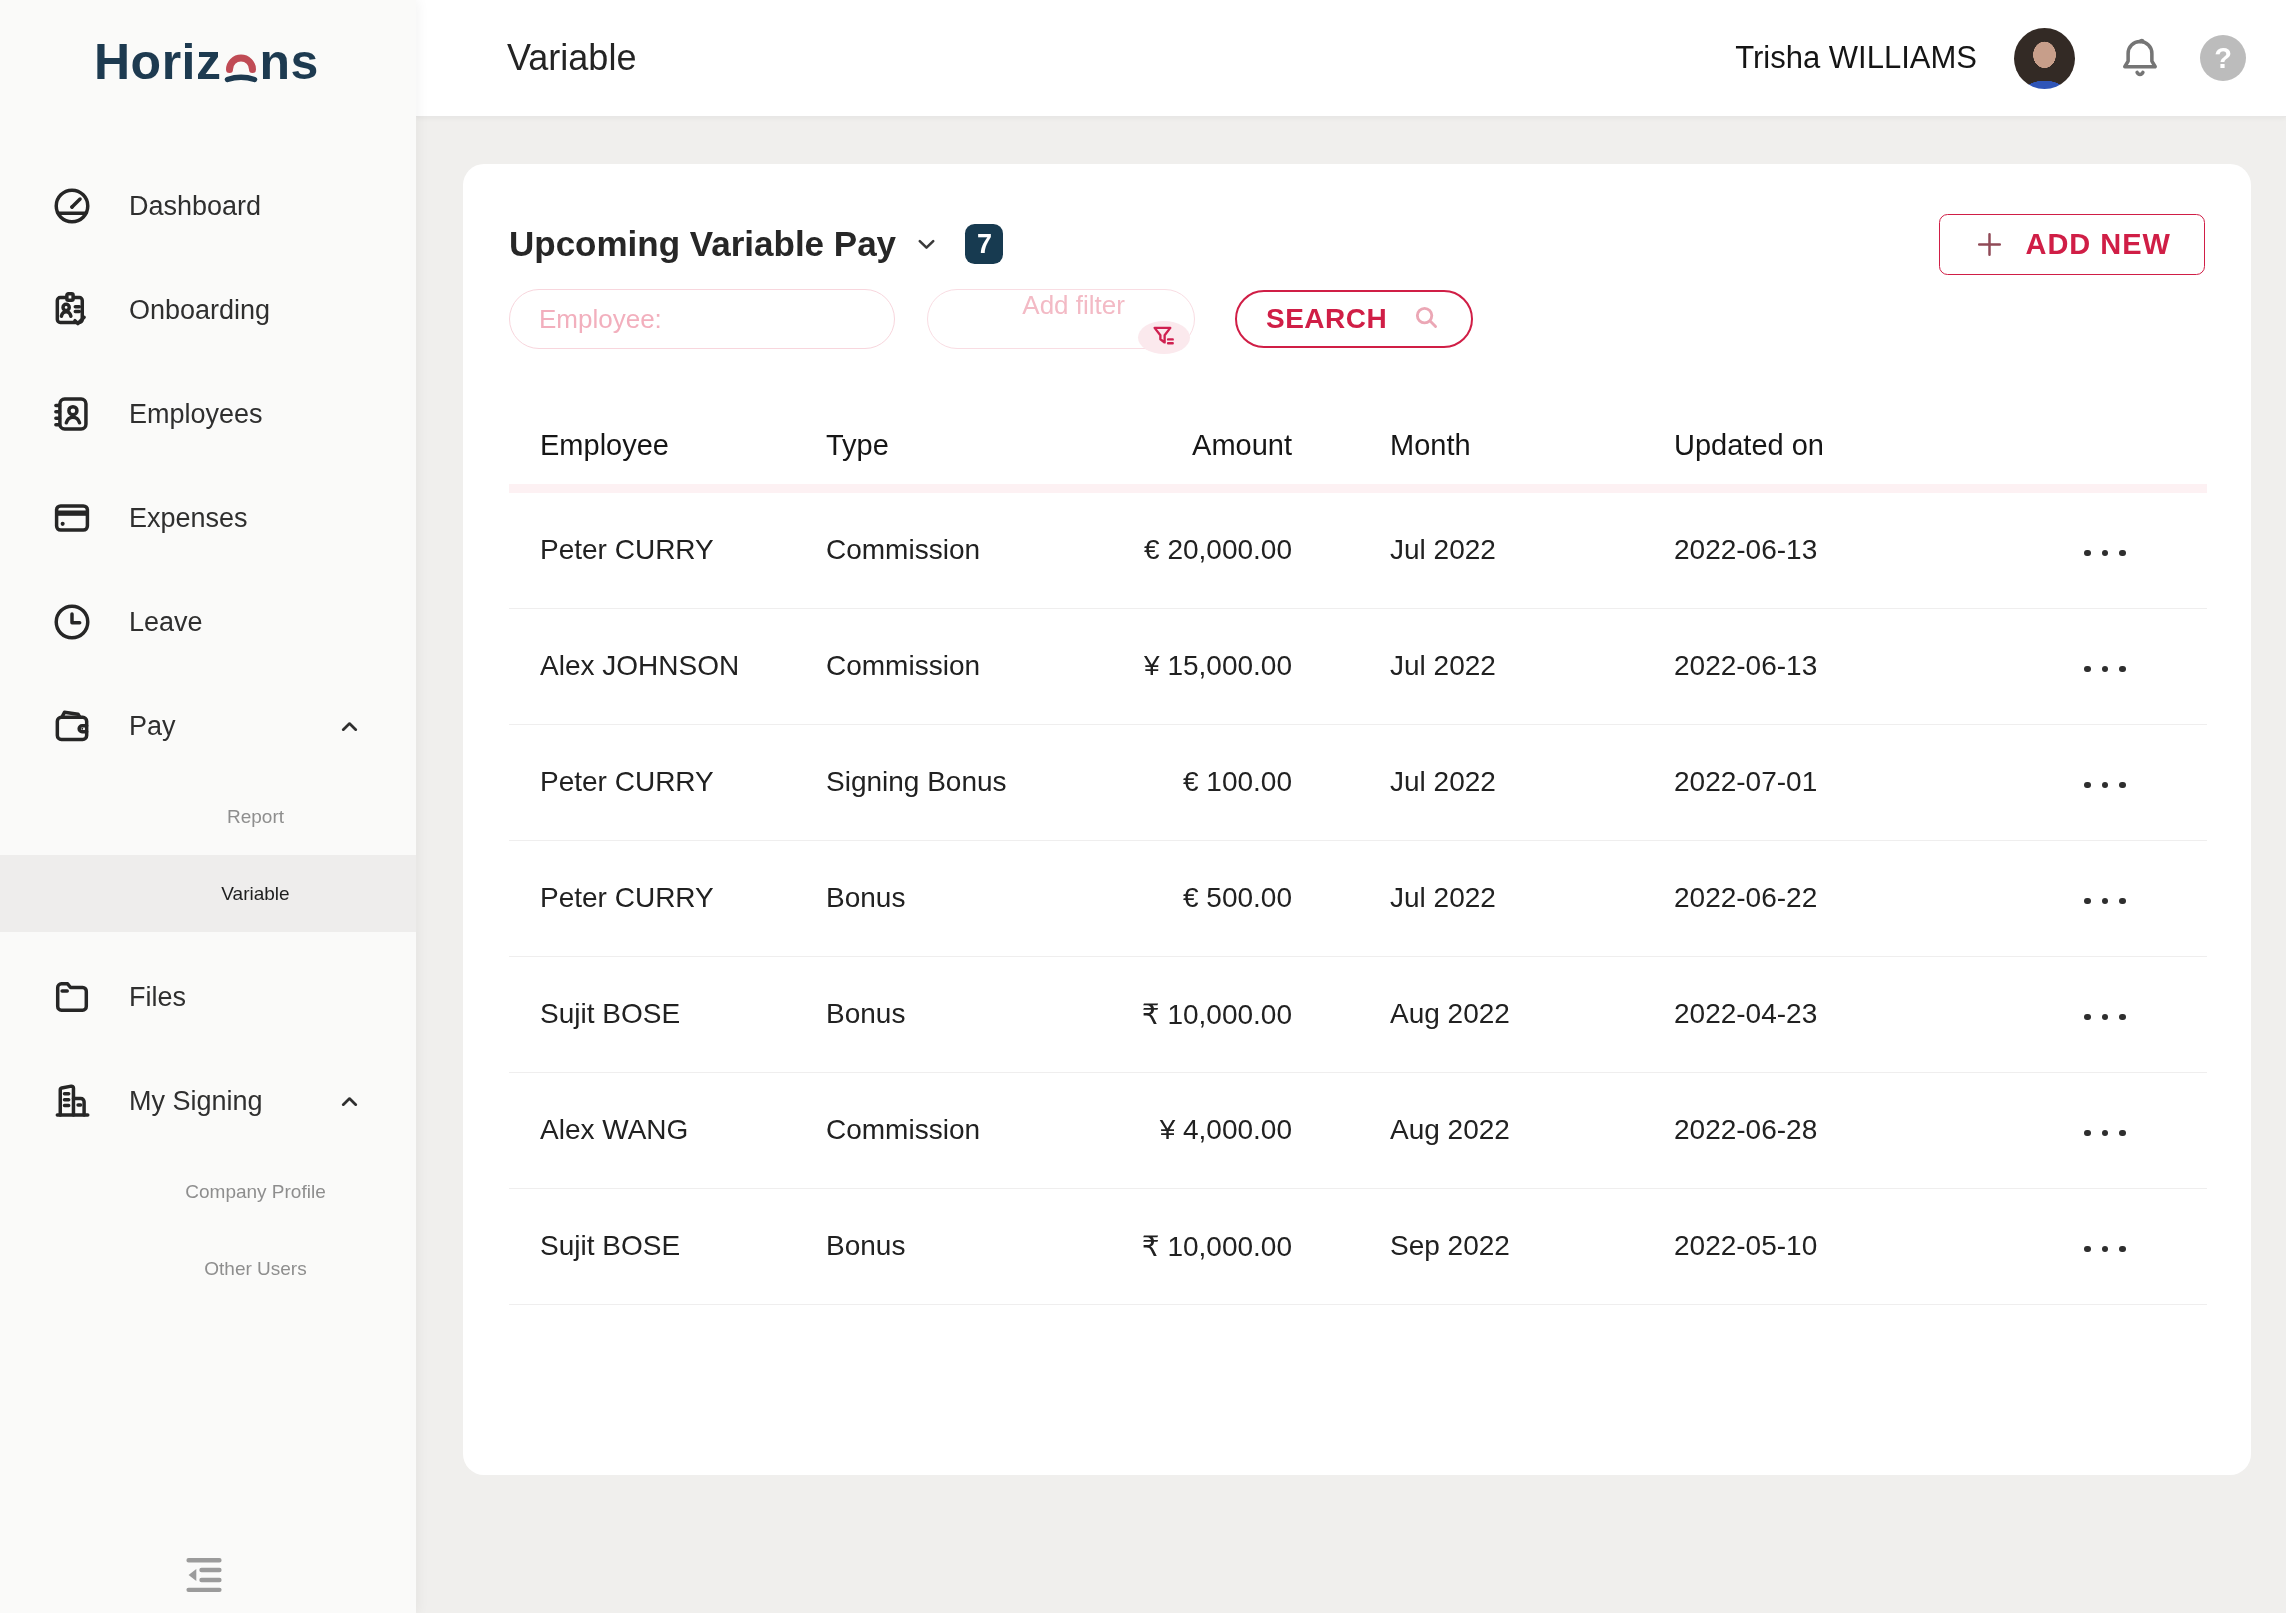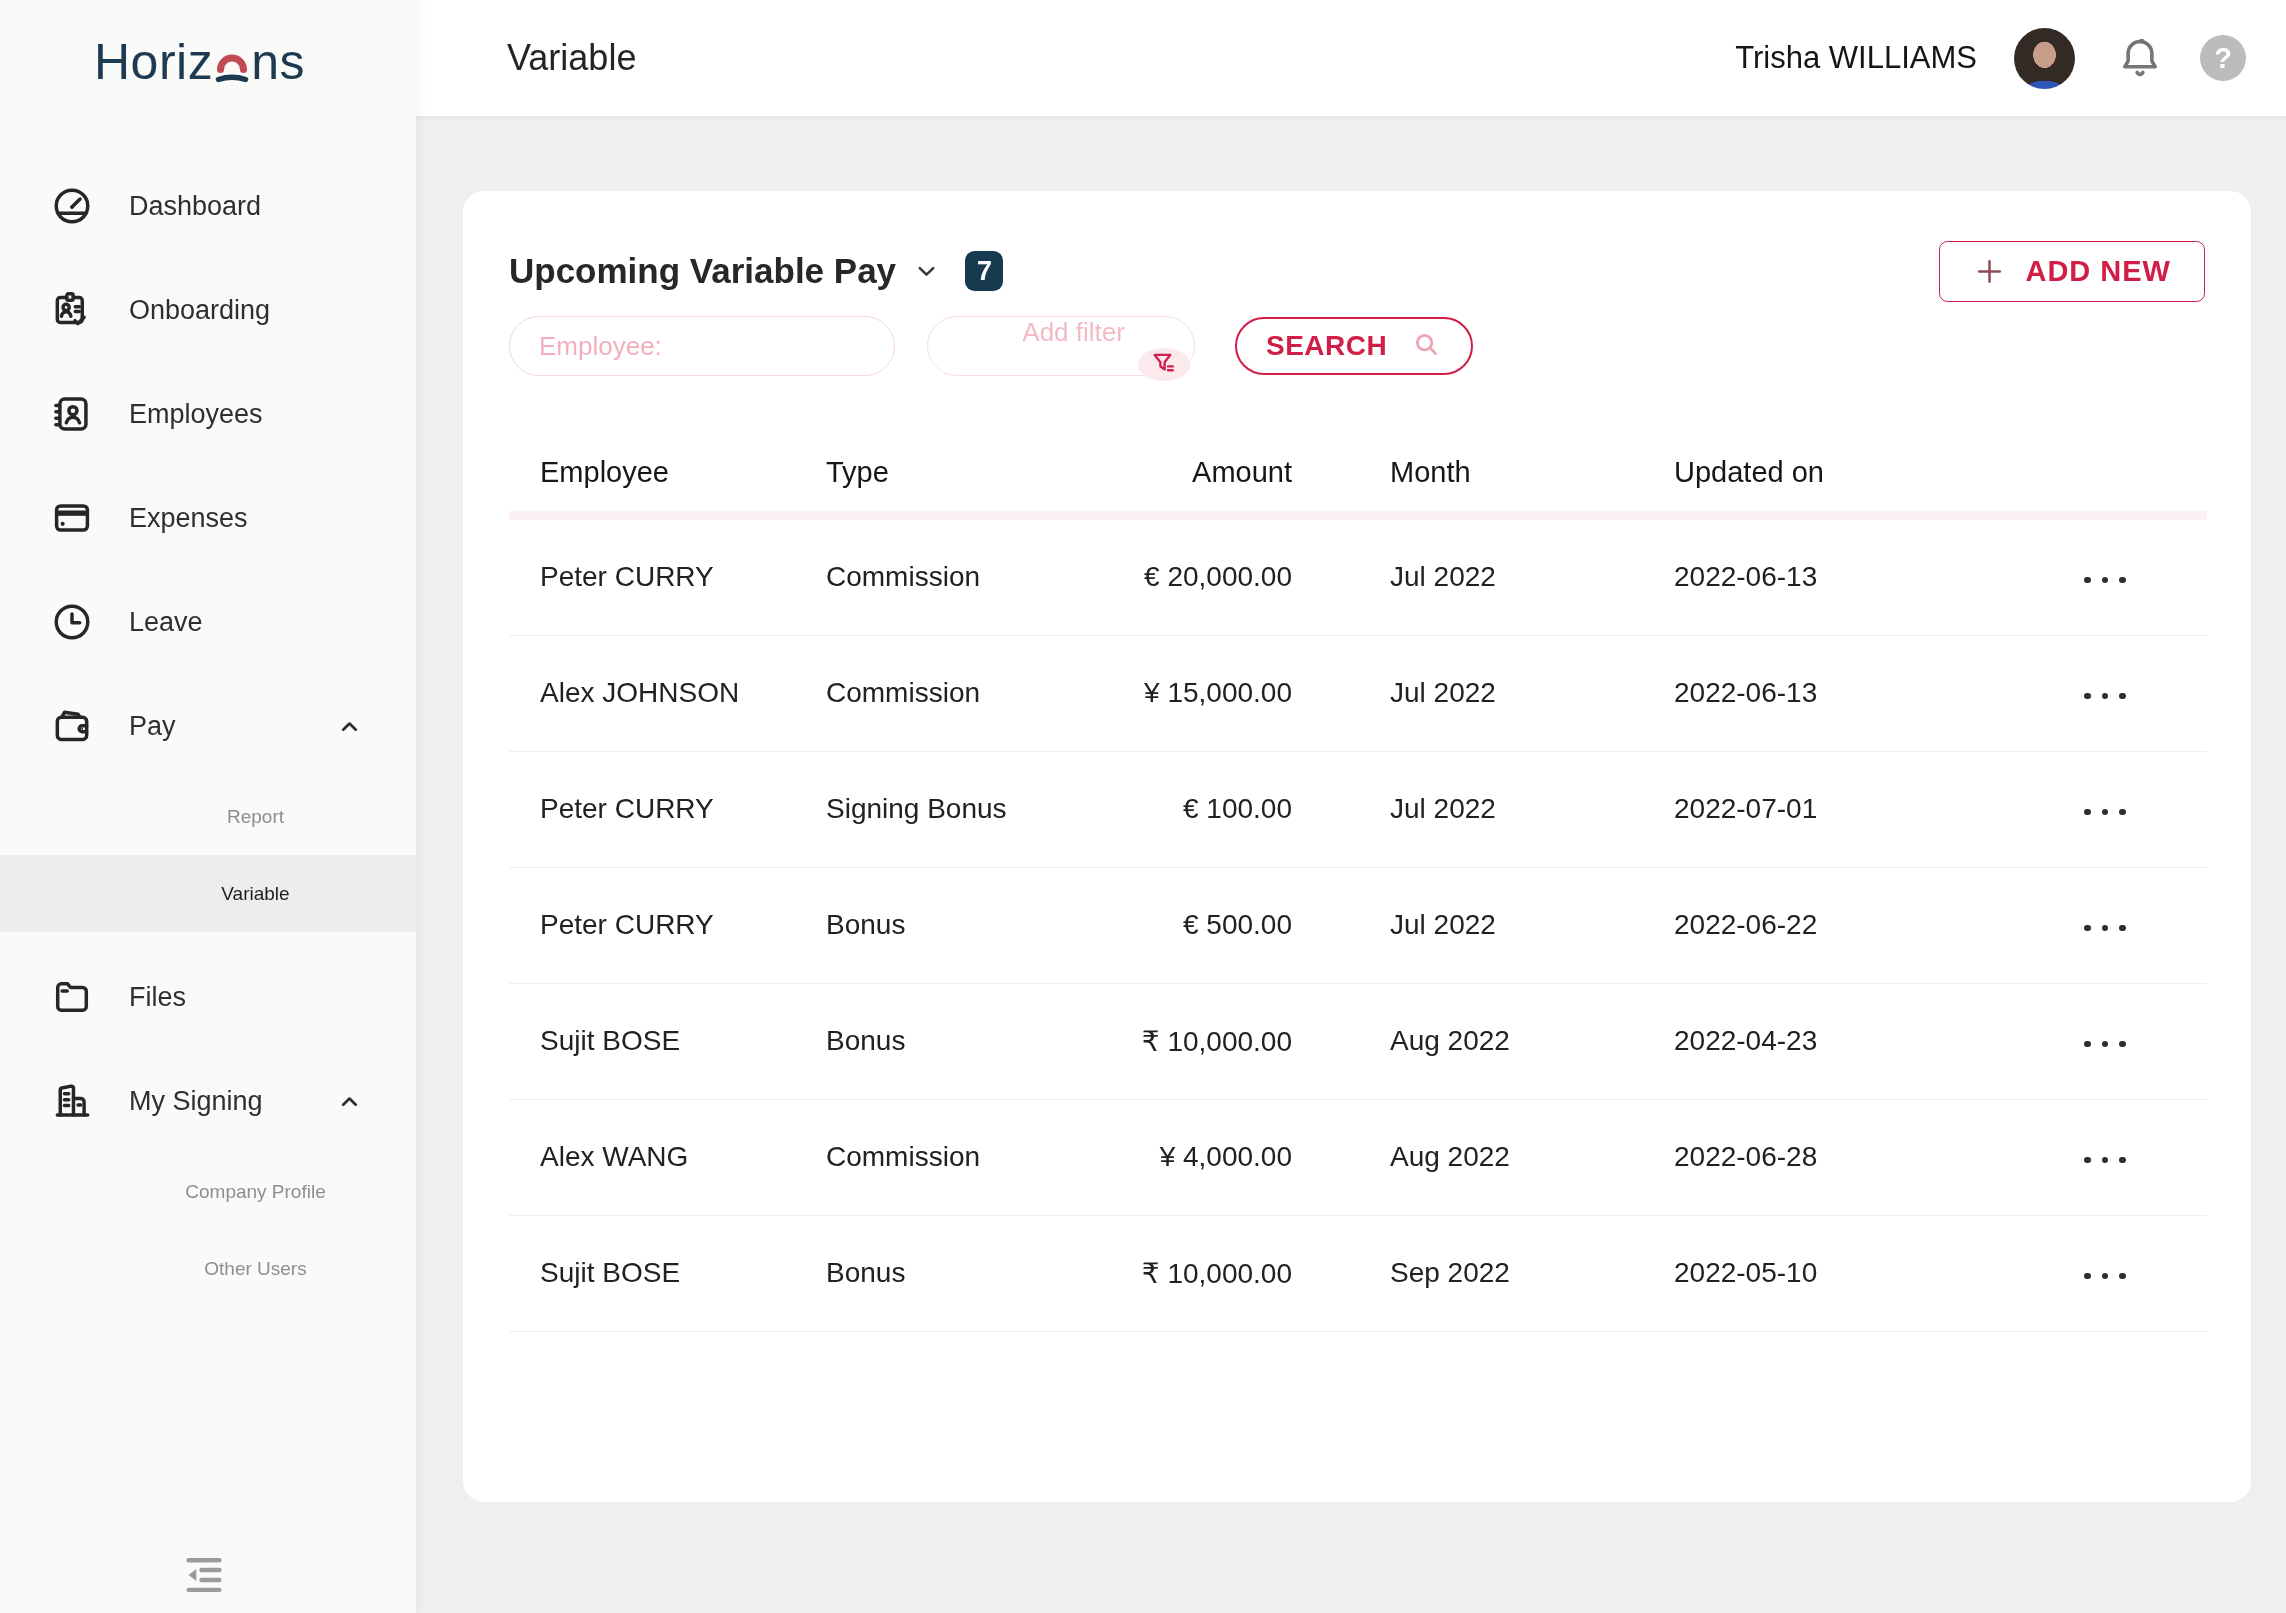--- a/index.html
+++ b/index.html
@@ -3,21 +3,21 @@
 <meta charset="utf-8">
 <style>
   * { margin:0; padding:0; box-sizing:border-box; }
   html,body { width:2286px; height:1614px; overflow:hidden;
     font-family:"Liberation Sans","DejaVu Sans",sans-serif; background:#f0efed; }
   .app { position:relative; width:2286px; height:1614px; }
 
   
   .sidebar { position:absolute; left:0; top:0; width:416px; height:1614px;
     background:#fafaf9; z-index:3; box-shadow:2.9px 0 11.5px rgba(0,0,0,.05); }
-  .logo { padding:33px 0 0 94px; font-size:50px; font-weight:400; color:#1d3a50;
+  .logo { padding:33px 0 0 94px; font-size:50px; font-weight:700; color:#1d3a50;
     letter-spacing:0.5px; height:154px; cursor:pointer; }
   .logo-o { display:inline-block; width:36px; height:48px; vertical-align:-6.7px; margin:0 1px; }
   .nav-item { display:flex; align-items:center; height:104px; padding-left:50px; cursor:pointer; }
   .nav-icon { width:44px; height:44px; color:#262626; flex:0 0 44px; display:flex; align-items:center; }
   .nav-icon svg { width:44px; height:44px; }
   .nav-label { margin-left:35px; font-size:27px; color:#2f2f2f; }
   .nav-chevron { margin-left:auto; margin-right:52px; width:29px; height:29px; color:#2f2f2f; }
   .nav-sub { display:flex; align-items:center; height:77px; padding-left:95px;
     font-size:19px; color:#8e8e8e; cursor:pointer;justify-content:center; }
   .nav-sub.selected { background:#eeedec; color:#1e1e1e; }
@@ -39,21 +39,21 @@
       radial-gradient(ellipse 31% 36% at 50% 44%, #c79e8a 59%, rgba(0,0,0,0) 61%),
       radial-gradient(ellipse 52% 26% at 50% 102%, #2f55b8 59%, rgba(0,0,0,0) 61%),
       #332a25; }
   .bell { width:50px; height:50px; margin-left:40px; color:#757575; cursor:pointer; }
   .bell svg { width:50px; height:50px; }
   .help { width:46px; height:46px; margin-left:35px; border-radius:50%; background:#bcbcbc;
     color:#ffffff; font-size:29px; font-weight:700; display:flex; align-items:center;
     justify-content:center; cursor:pointer; }
 
   .content { position:absolute; top:117px; left:0; right:0; bottom:0; }
-  .card { position:absolute; left:47px; top:74px; width:1788px; height:1311px;
+  .card { position:absolute; left:47px; top:47px; width:1788px; height:1311px;
     background:#ffffff; border-radius:21px; }
 
   
   .card-top { display:flex; align-items:center; padding:50px 46px 0 46px; height:110px; }
   .view-selector { display:flex; align-items:center; cursor:pointer; }
   .view-label { font-size:35px; font-weight:600; color:#272727; }
   .vs-chevron { width:31px; height:31px; margin-left:15.4px; color:#3a3a3a; }
   .badge { margin-left:23px; min-width:38px; height:40px; padding:0 7.7px; background:#173a50;
     border-radius:9.6px; color:#ffffff; font-size:27px; font-weight:700;
     display:flex; align-items:center; justify-content:center; }

